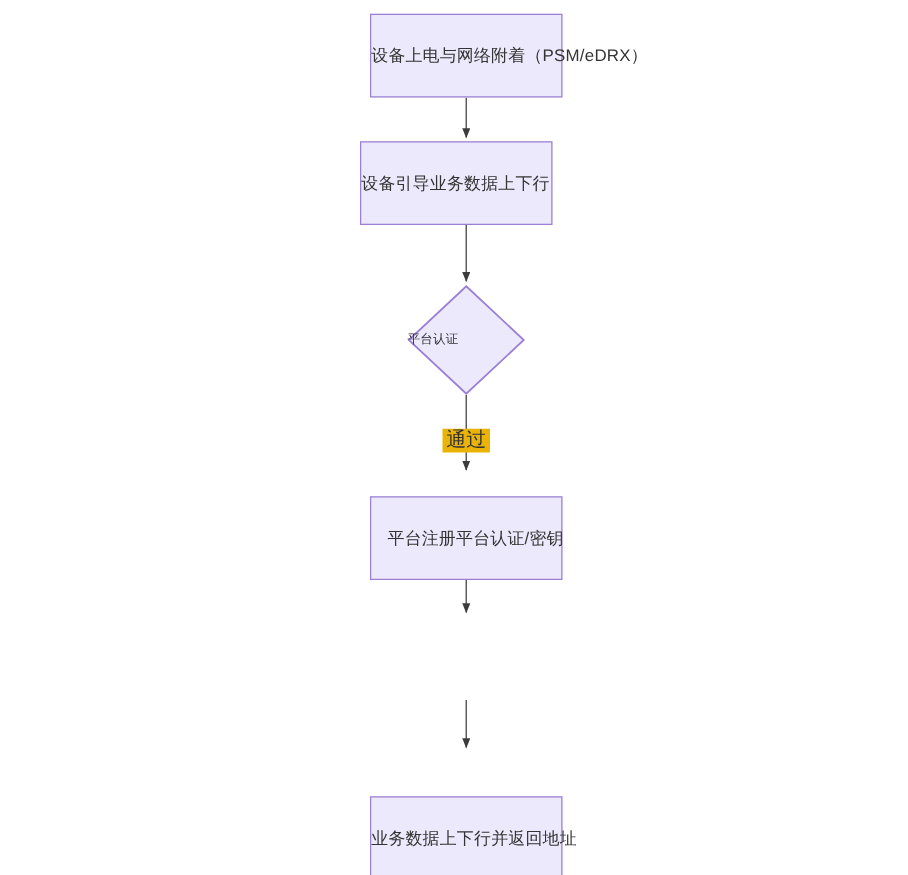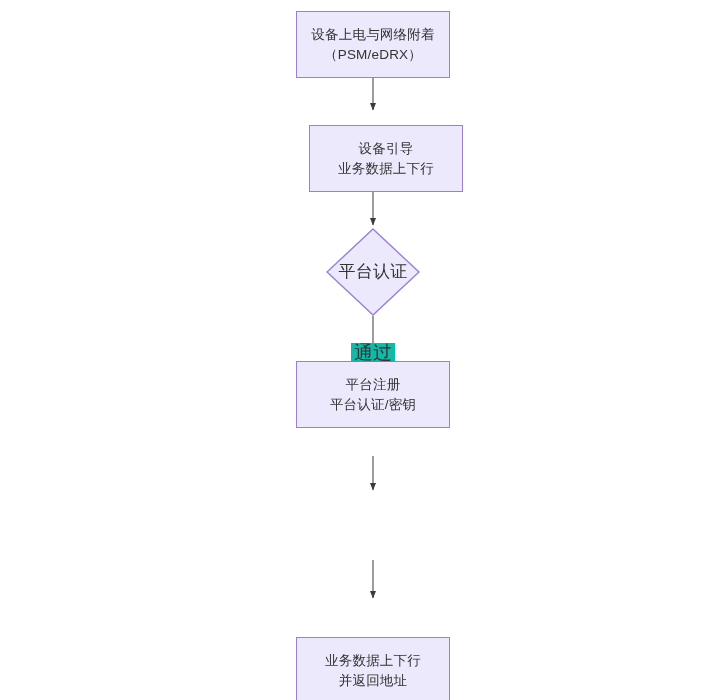--- a/index.html
+++ b/index.html
@@ -32,23 +32,22 @@
     height: 700px;
     z-index: 1;
   }
 
   
   .node {
     position: absolute;
     z-index: 2;
     box-sizing: border-box;
     display: flex;
-    flex-direction: column;
+    flex-direction: row;
     align-items: center;
-    justify-content: center;
   }
 
   .node-box {
     background: #ebe9fb;
     border: 1.4px solid #9b7fd4;
     width: 154px;
     height: 67px;
   }
 
   .node-text-line {
@@ -69,36 +68,36 @@
   .diamond-shape {
     position: absolute;
     left: 0;
     top: 0;
     width: 94px;
     height: 88px;
   }
   .diamond-label {
     position: relative;
     z-index: 3;
-    font-size: 17px;
+    font-size: 10px;
     line-height: 20px;
     color: #333333;
     text-align: center;
     white-space: nowrap;
     letter-spacing: 0.2px;
   }
 
   
   .edge-label {
     position: absolute;
     z-index: 3;
-    font-size: 19px;
+    font-size: 16px;
     line-height: 17px;
     color: #333333;
-    background: #14b8a6;
+    background: #eab308;
     padding: 1px 3px;
     white-space: nowrap;
     transform: translateX(-50%);
   }
 </style>
 </head>
 <body>
 
 <div id="flow-canvas">
 
@@ -118,35 +117,35 @@
     <line x1="373" y1="456" x2="373" y2="490" stroke="#555555" stroke-width="1.15" marker-end="url(#arrowhead)"></line>
 
     <line x1="373" y1="560" x2="373" y2="598" stroke="#555555" stroke-width="1.15" marker-end="url(#arrowhead)"></line>
   </svg>
 
   <div class="node node-box" style="left:296px; top:11px;">
     <span class="node-text-line">设备上电与网络附着</span>
     <span class="node-text-line">（PSM/eDRX）</span>
   </div>
 
-  <div class="node node-box" style="left:309px; top:113px;margin-top:12px;">
+  <div class="node node-box" style="left:288px; top:113px;">
     <span class="node-text-line">设备引导</span>
     <span class="node-text-line">业务数据上下行</span>
   </div>
 
   <div class="node node-diamond" style="left:326px; top:228px;">
     <svg class="diamond-shape" width="94" height="88" viewBox="0 0 94 88" xmlns="http://www.w3.org/2000/svg">
       <polygon points="47,1 93,44 47,87 1,44" fill="#ebe9fb" stroke="#9b7fd4" stroke-width="1.4"></polygon>
     </svg>
     <span class="diamond-label">平台认证</span>
   </div>
 
   <div class="edge-label" style="left:373px; top:343px;">通过</div>
 
-  <div class="node node-box" style="left:296px; top:361px;">
+  <div class="node node-box" style="left:296px; top:397px;padding-left:13px;">
     <span class="node-text-line">平台注册</span>
     <span class="node-text-line">平台认证/密钥</span>
   </div>
 
 
   <div class="node node-box" style="left:296px; top:601px;margin-top:36px;">
     <span class="node-text-line">业务数据上下行</span>
     <span class="node-text-line">并返回地址</span>
   </div>
 

